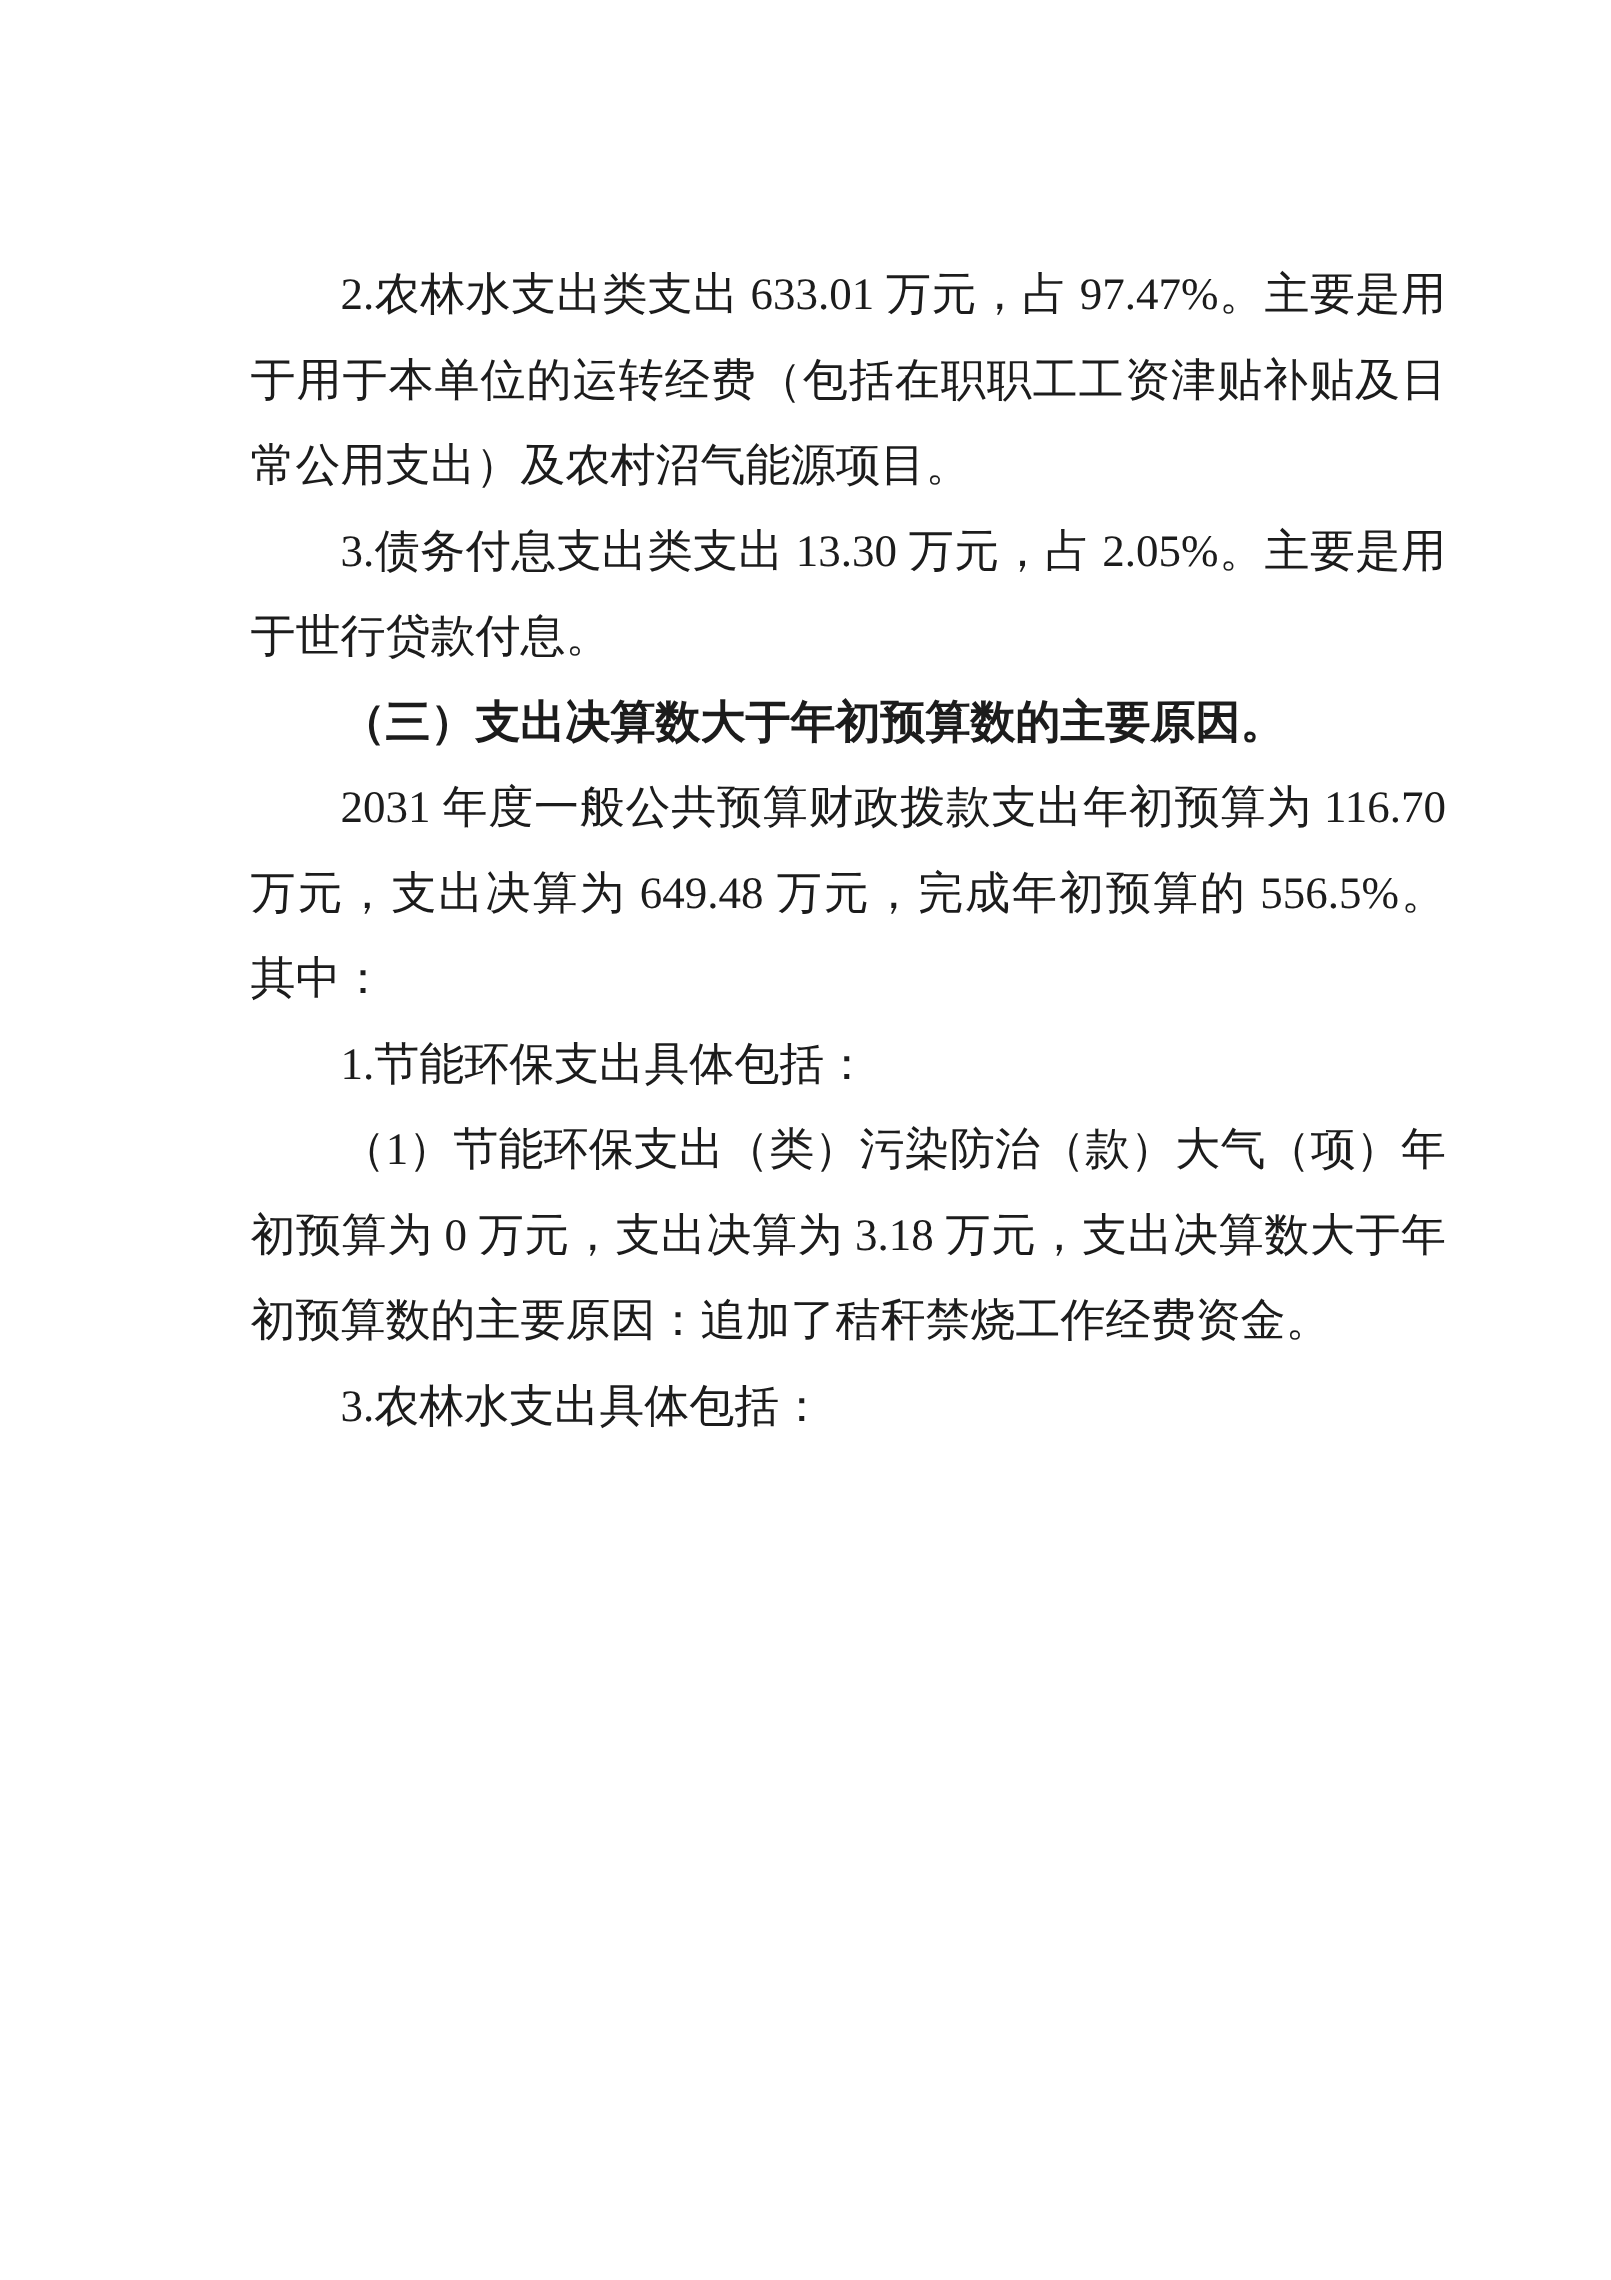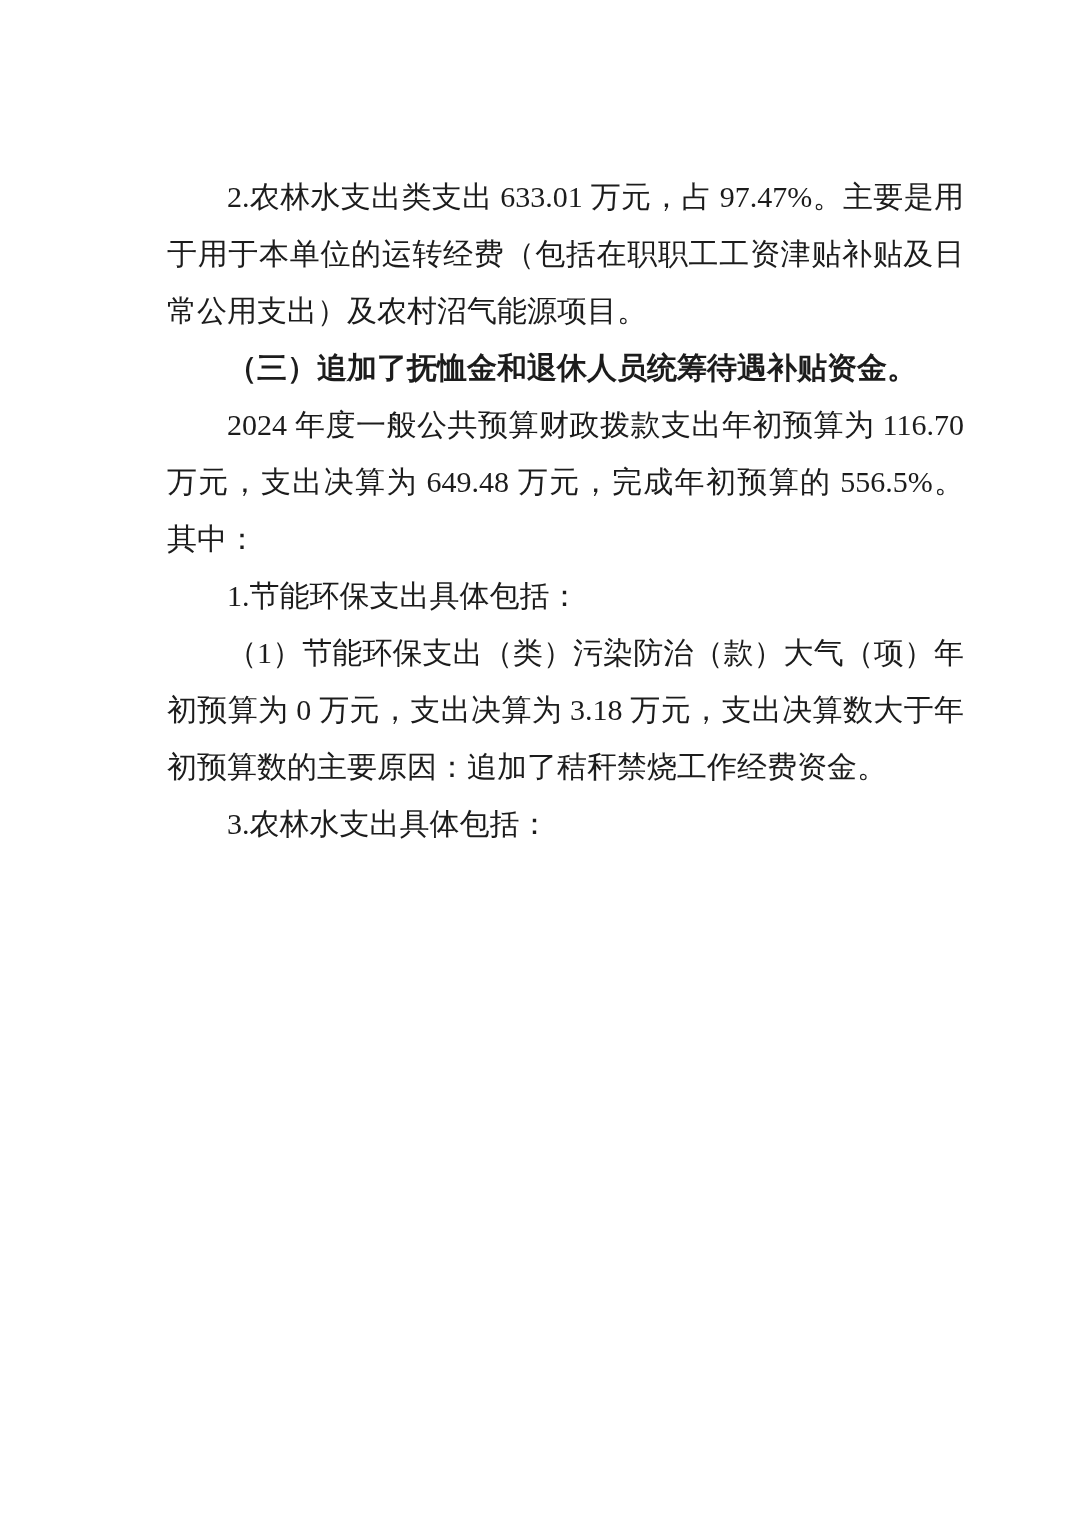--- a/index.html
+++ b/index.html
@@ -36,19 +36,20 @@
   .para.heading {
     font-weight: 700;
   }
 </style>
 </head>
 <body>
 
 <div class="page">
   <div class="doc-content" id="doc-content">
       <p class="para">2.农林水支出类支出 633.01 万元，占 97.47%。主要是用于用于本单位的运转经费（包括在职职工工资津贴补贴及日常公用支出）及农村沼气能源项目。</p>
-      <p class="para heading">（三）追加了抚恤金和退休人员统筹待遇补贴资金。</p>
-      <p class="para">2024 年度一般公共预算财政拨款支出年初预算为 116.70 万元，支出决算为 649.48 万元，完成年初预算的 556.5%。其中：</p>
+      <p class="para">3.债务付息支出类支出 13.30 万元，占 2.05%。主要是用于世行贷款付息。</p>
+      <p class="para heading">（三）支出决算数大于年初预算数的主要原因。</p>
+      <p class="para">2031 年度一般公共预算财政拨款支出年初预算为 116.70 万元，支出决算为 649.48 万元，完成年初预算的 556.5%。其中：</p>
       <p class="para">1.节能环保支出具体包括：</p>
       <p class="para">（1）节能环保支出（类）污染防治（款）大气（项）年初预算为 0 万元，支出决算为 3.18 万元，支出决算数大于年初预算数的主要原因：追加了秸秆禁烧工作经费资金。</p>
       <p class="para">3.农林水支出具体包括：</p>
     </div>
 </div>
 
 </body></html>

